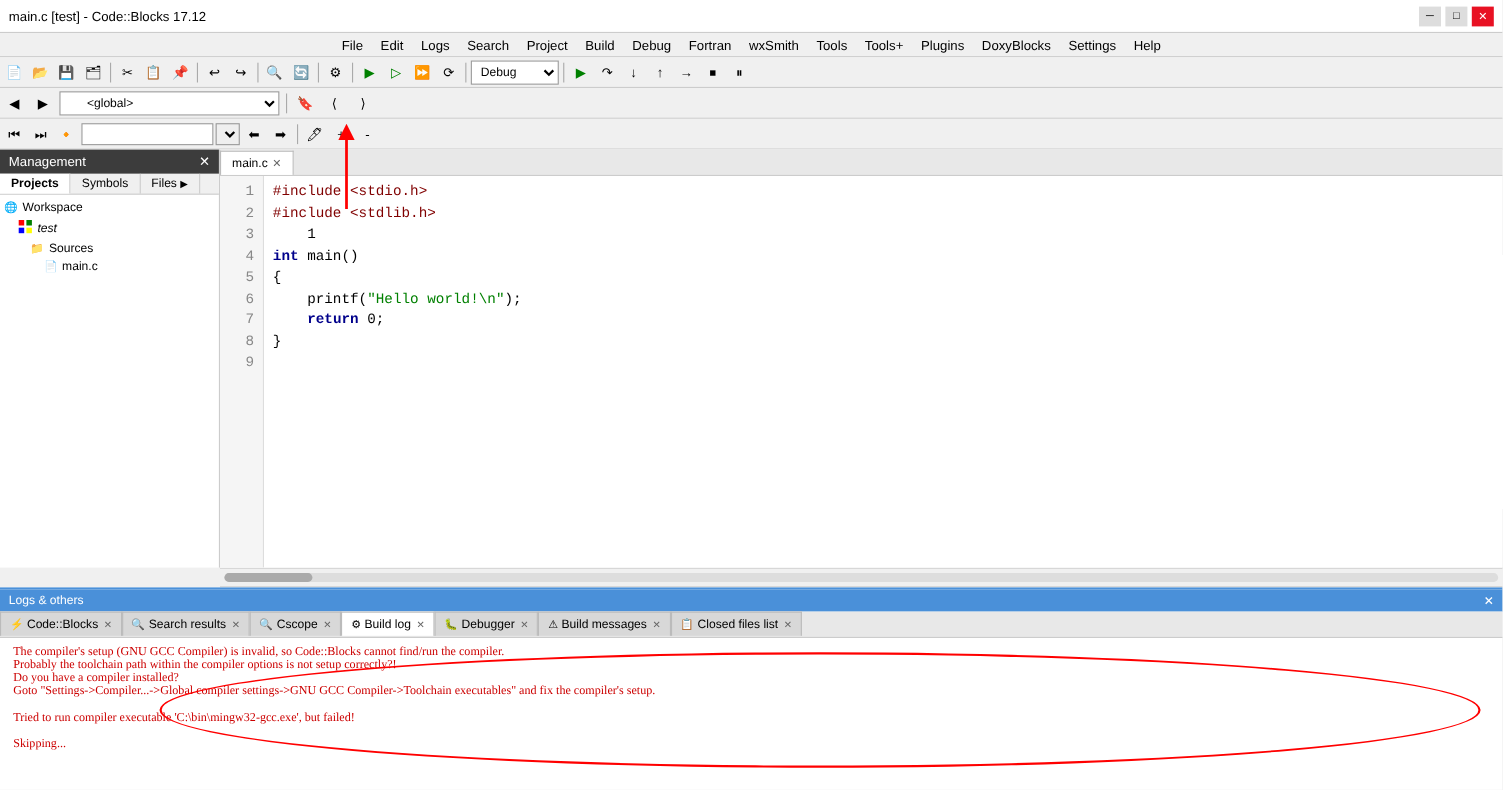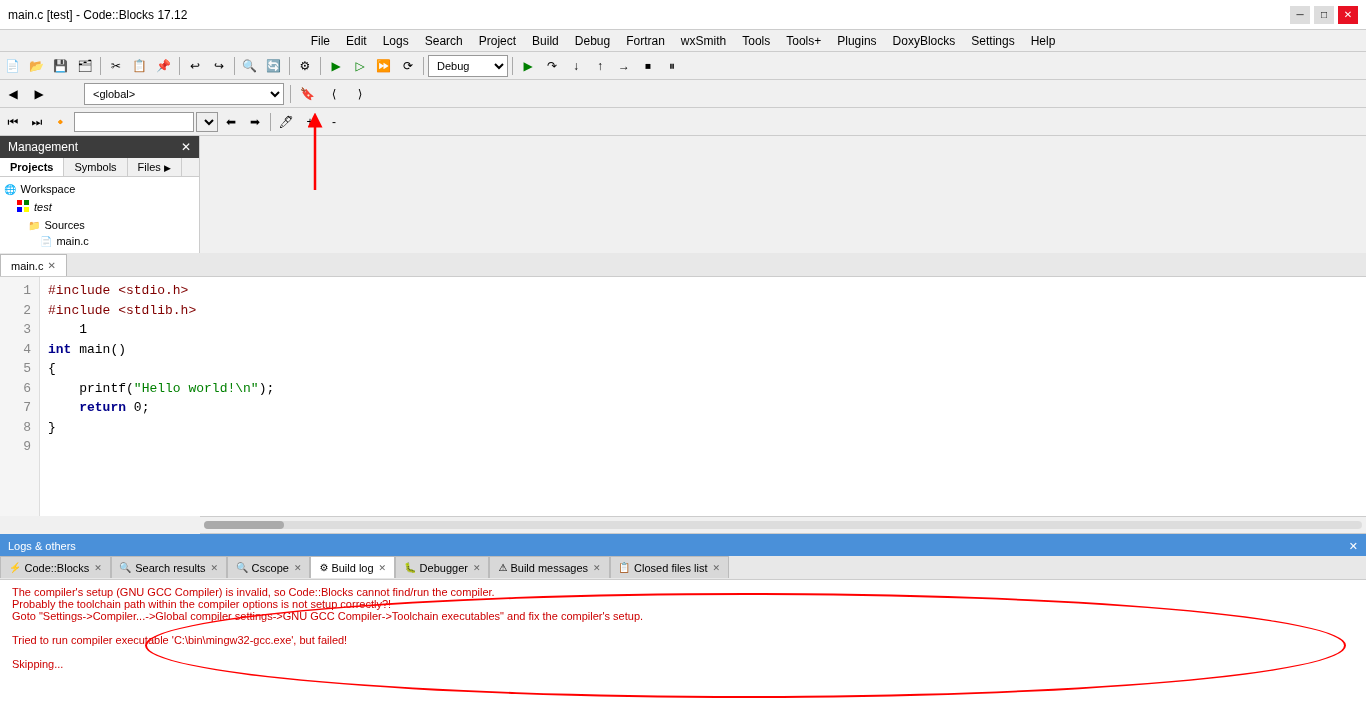--- a/index.html
+++ b/index.html
@@ -54,21 +54,20 @@
       align-items: center;
       border-bottom: 1px solid #ccc;
       padding: 0 2px;
       gap: 2px;
     }
 
     
     #main-area {
       display: flex;
       height: calc(718px - 30px - 22px - 28px - 28px - 28px);
-      flex-direction: column;
     }
 
     
     #sidebar {
       width: 200px;
       background: #fff;
       border-right: 1px solid #ccc;
       display: flex;
       flex-direction: column;
     }
@@ -209,21 +208,21 @@
       align-items: center;
       gap: 3px;
       height: 22px;
     }
     .bottom-tab.active { background: #fff; }
     .bottom-tab-icon { font-size: 10px; }
     .tab-x { font-size: 9px; cursor: pointer; color: #666; margin-left: 2px; }
 
     #bottom-content {
       padding: 6px 12px;
-      font-family: Liberation Sans, sans-serif;
+      font-family: Liberation Serif, serif;
       font-size: 11px;
       color: #cc0000;
       overflow: auto;
       height: calc(165px - 20px - 24px);
     }
 
     
     #red-ellipse {
       position: absolute;
       bottom: 25px;
@@ -243,23 +242,22 @@
       align-items: center;
       border-bottom: 1px solid #ccc;
       padding: 0 2px;
       gap: 4px;
     }
     .nav-dropdown {
       height: 22px;
       font-size: 11px;
       border: 1px solid #999;
       background: white;
-      padding: 0 4px;
+      padding: 0 20px;
       width: 200px;
-      margin-left: 30px;
     }
   </style>
 </head>
 <body>
 
 <div id="title-bar">
   <span id="title-text">main.c [test] - Code::Blocks 17.12</span>
   <div id="window-controls">
     <button class="win-btn">─</button>
     <button class="win-btn">□</button>
@@ -468,20 +466,21 @@
     </div>
     <div class="bottom-tab">
       <span class="bottom-tab-icon">📋</span>
       <span>Closed files list</span>
       <span class="tab-x">✕</span>
     </div>
   </div>
   <div id="bottom-content">
     <div>The compiler's setup (GNU GCC Compiler) is invalid, so Code::Blocks cannot find/run the compiler.</div>
     <div>Probably the toolchain path within the compiler options is not setup correctly?!</div>
+    <div>Do you have a compiler installed?</div>
     <div>Goto "Settings-&gt;Compiler...-&gt;Global compiler settings-&gt;GNU GCC Compiler-&gt;Toolchain executables" and fix the compiler's setup.</div>
     <div>&nbsp;</div>
     <div>Tried to run compiler executable 'C:\bin\mingw32-gcc.exe', but failed!</div>
     <div>&nbsp;</div>
     <div>Skipping...</div>
   </div>
 
   <div id="red-ellipse"></div>
 </div>
 

